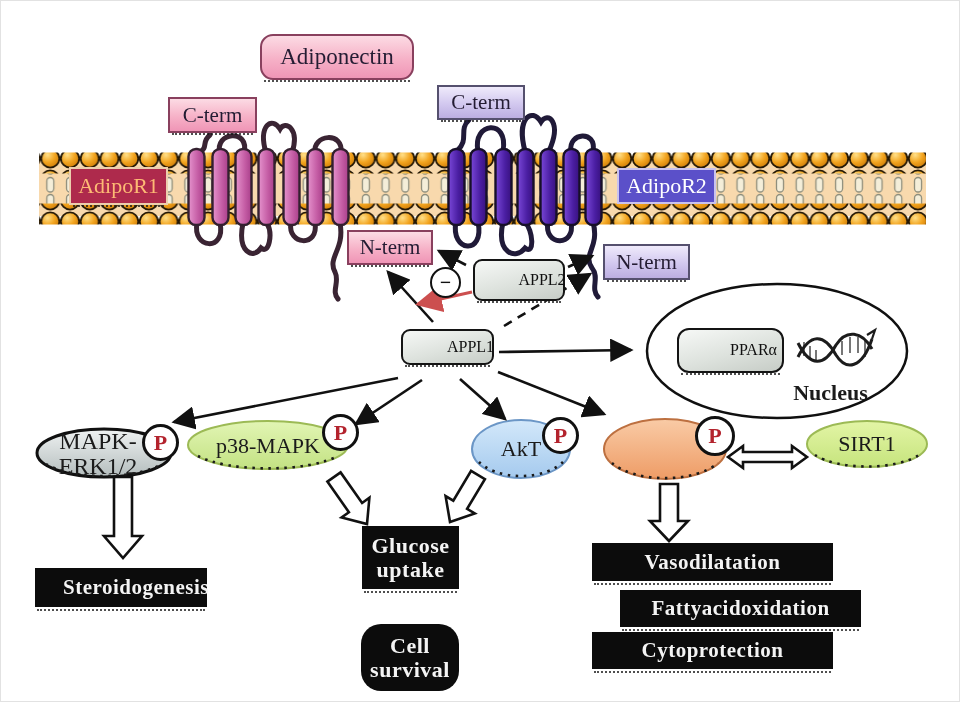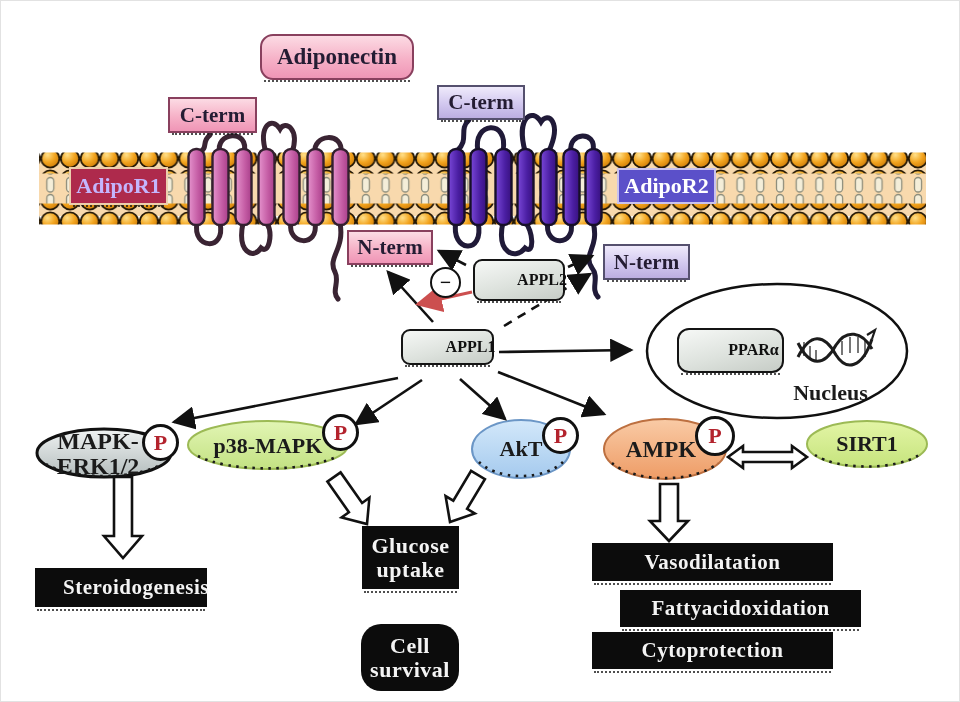--- a/index.html
+++ b/index.html
@@ -4,21 +4,21 @@
 <style>
   html,body{margin:0;padding:0;background:#fff;}
   #canvas{
     position:relative;width:958px;height:700px;background:#fff;
     border:1px solid #e2e2e2;overflow:hidden;
     font-family:"Liberation Serif","DejaVu Serif",serif;
   }
   #diagram-svg{position:absolute;left:0;top:0;}
   .lbl{
     position:absolute;display:flex;align-items:center;justify-content:center;
-    text-align:center;font-weight:bold;color:#241c33;box-sizing:border-box;
+    text-align:center;font-weight:normal;color:#241c33;box-sizing:border-box;
     white-space:pre-line;line-height:1.05;
   }
   .pinkbox{background:linear-gradient(180deg,#fcdbe4 0%,#f6b1c7 55%,#ef95b6 100%);
     border:2px solid #89405e;font-size:21px;}
   .purplebox{background:linear-gradient(180deg,#efeafb 0%,#d2c8ef 55%,#bcaee1 100%);
     border:2px solid #55506e;font-size:21px;}
   .rounded{border-radius:12px;}
   .graybox{background:linear-gradient(165deg,#f6f8f6 0%,#dde2dd 55%,#c6ccc6 100%);
     border:2.5px solid #141414;border-radius:9px;font-size:16px;color:#101010;padding-left:46px;}
   .blackbox{background:#0c0c0c;color:#f4f4f4;font-weight:600;font-size:21px;letter-spacing:.5px;}
@@ -31,21 +31,21 @@
     display:flex;align-items:center;justify-content:center;font-weight:bold;
   }
   .pbadge{width:31px;height:31px;color:#b3232d;font-size:22px;}
   .ghost{background:transparent;border:none;color:#1b1b1b;}
   
   #adiponectin{left:259px;top:33px;width:154px;height:46px;font-size:23px;border-radius:13px;border-width:2.5px;}
   #cterm-l{left:167px;top:96px;width:89px;height:36px;}
   #cterm-r{left:436px;top:84px;width:88px;height:35px;}
   #nterm-l{left:346px;top:229px;width:86px;height:35px;}
   #nterm-r{left:602px;top:243px;width:87px;height:36px;}
-  #adipor1{left:68px;top:166px;width:99px;height:38px;background:#ae2a4c;border:2px solid #eccfae;color:#c4b5fd;font-size:22px;}
+  #adipor1{left:68px;top:166px;width:99px;height:38px;background:#ae2a4c;border:2px solid #eccfae;color:#fdba74;font-size:22px;}
   #adipor2{left:616px;top:167px;width:99px;height:36px;background:#5b50c9;border:2px solid #c9c2ee;color:#fff;font-size:22px;}
   #appl2{left:472px;top:258px;width:92px;height:42px;}
   #appl1{left:400px;top:328px;width:93px;height:36px;}
   #ppara{left:676px;top:327px;width:107px;height:45px;border-radius:12px;}
   #nucleus-label{left:782px;top:380px;width:95px;height:24px;font-size:22px;font-weight:bold;}
   #minus{left:429px;top:266px;width:27px;height:27px;font-size:20px;border-width:2.5px;color:#111;}
   #p-mapk{left:141px;top:423px;}
   #p-p38{left:321px;top:413px;}
   #p-akt{left:541px;top:416px;}
   #p-ampk{left:694px;top:415px;width:34px;height:34px;}
@@ -233,21 +233,20 @@
 
   <div class="badge pbadge" id="p-mapk">P</div>
   <div class="badge pbadge" id="p-p38">P</div>
   <div class="badge pbadge" id="p-akt">P</div>
   <div class="badge pbadge" id="p-ampk">P</div>
 
   <div class="lbl ghost" id="t-mapk">MAPK-
 ERK1/2</div>
   <div class="lbl ghost" id="t-p38">p38-MAPK</div>
   <div class="lbl ghost" id="t-akt">AkT</div>
-  <div class="lbl ghost" id="t-ampk">AMPK</div>
   <div class="lbl ghost" id="t-sirt1">SIRT1</div>
 
   <div class="lbl blackbox dotted" id="o-ster">Steroidogenesis</div>
   <div class="lbl blackbox dotted" id="o-glu">Glucose
 uptake</div>
   <div class="lbl blackbox" id="o-cell">Cell
 survival</div>
   <div class="lbl blackbox dotted" id="o-vaso">Vasodilatation</div>
   <div class="lbl blackbox dotted" id="o-fat">Fattyacidoxidation</div>
   <div class="lbl blackbox dotted" id="o-cyto">Cytoprotection</div>

